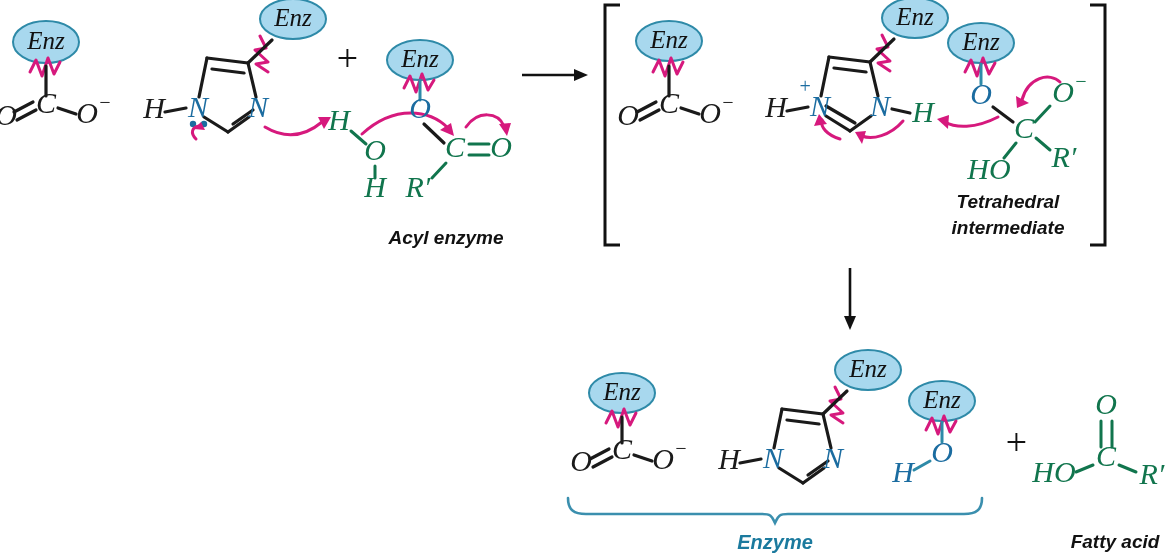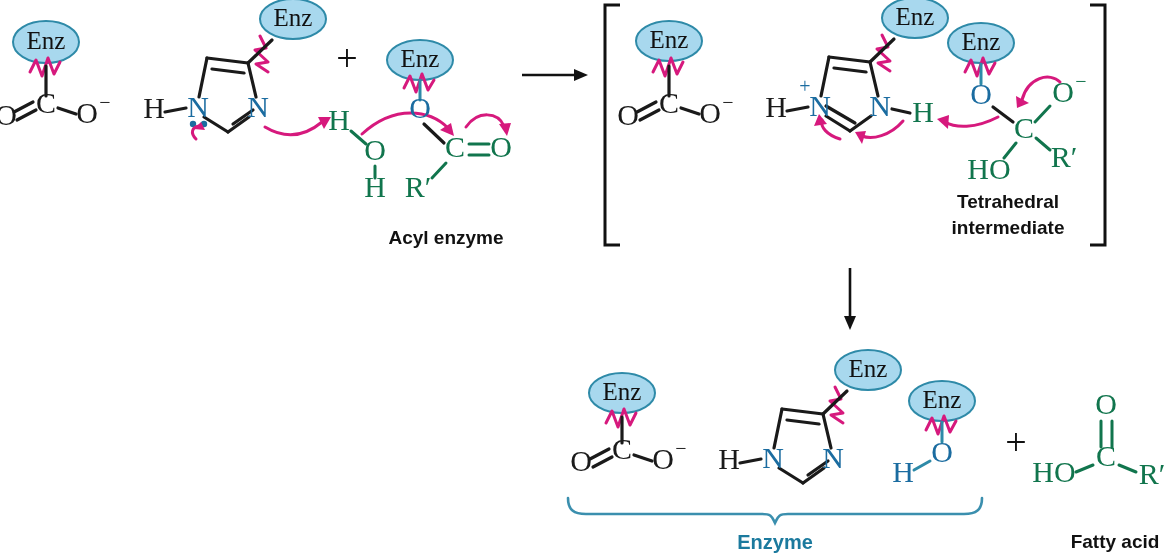--- a/index.html
+++ b/index.html
@@ -9,20 +9,21 @@
   }
   body {
     font-family: "Liberation Sans", sans-serif;
   }
   #scene {
     position: relative;
     width: 1171px;
     height: 557px;
     background: #ffffff;
     overflow: hidden;
+    font-style: italic;
   }
   #svg-root {
     position: absolute;
     left: 0;
     top: 0;
     width: 1171px;
     height: 557px;
   }
   .atom {
     font-family: "Liberation Serif", serif;

